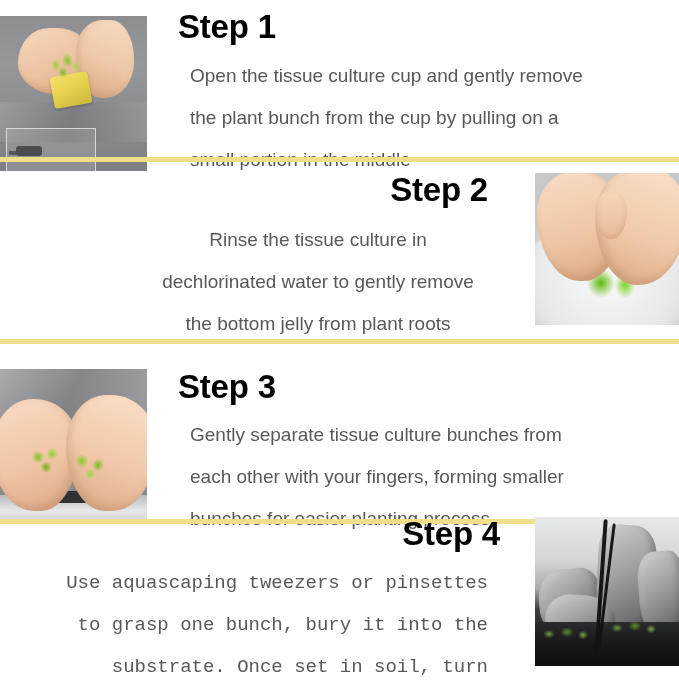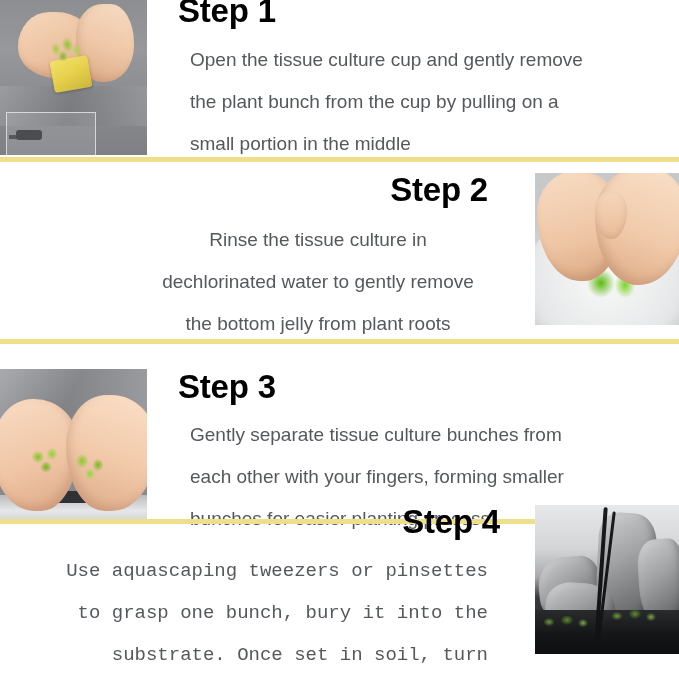--- a/index.html
+++ b/index.html
@@ -21,24 +21,24 @@
     background: #ffffff;
   }
 
   
   .step-row {
     position: absolute;
     left: 0;
     width: 679px;
     box-sizing: border-box;
   }
-  .step-row.r1 { top: 0px;   height: 155px; }
+  .step-row.r1 { top: 16px;   height: 155px; }
   .step-row.r2 { top: 165px; height: 170px; }
   .step-row.r3 { top: 361px; height: 168px; }
-  .step-row.r4 { top: 497px; height: 157px; }
+  .step-row.r4 { top: 509px; height: 157px; }
 
   
   .divider {
     position: absolute;
     left: 0;
     width: 679px;
     height: 5px;
     background: #efdf8a;
   }
   .divider.d1 { top: 157px; }

